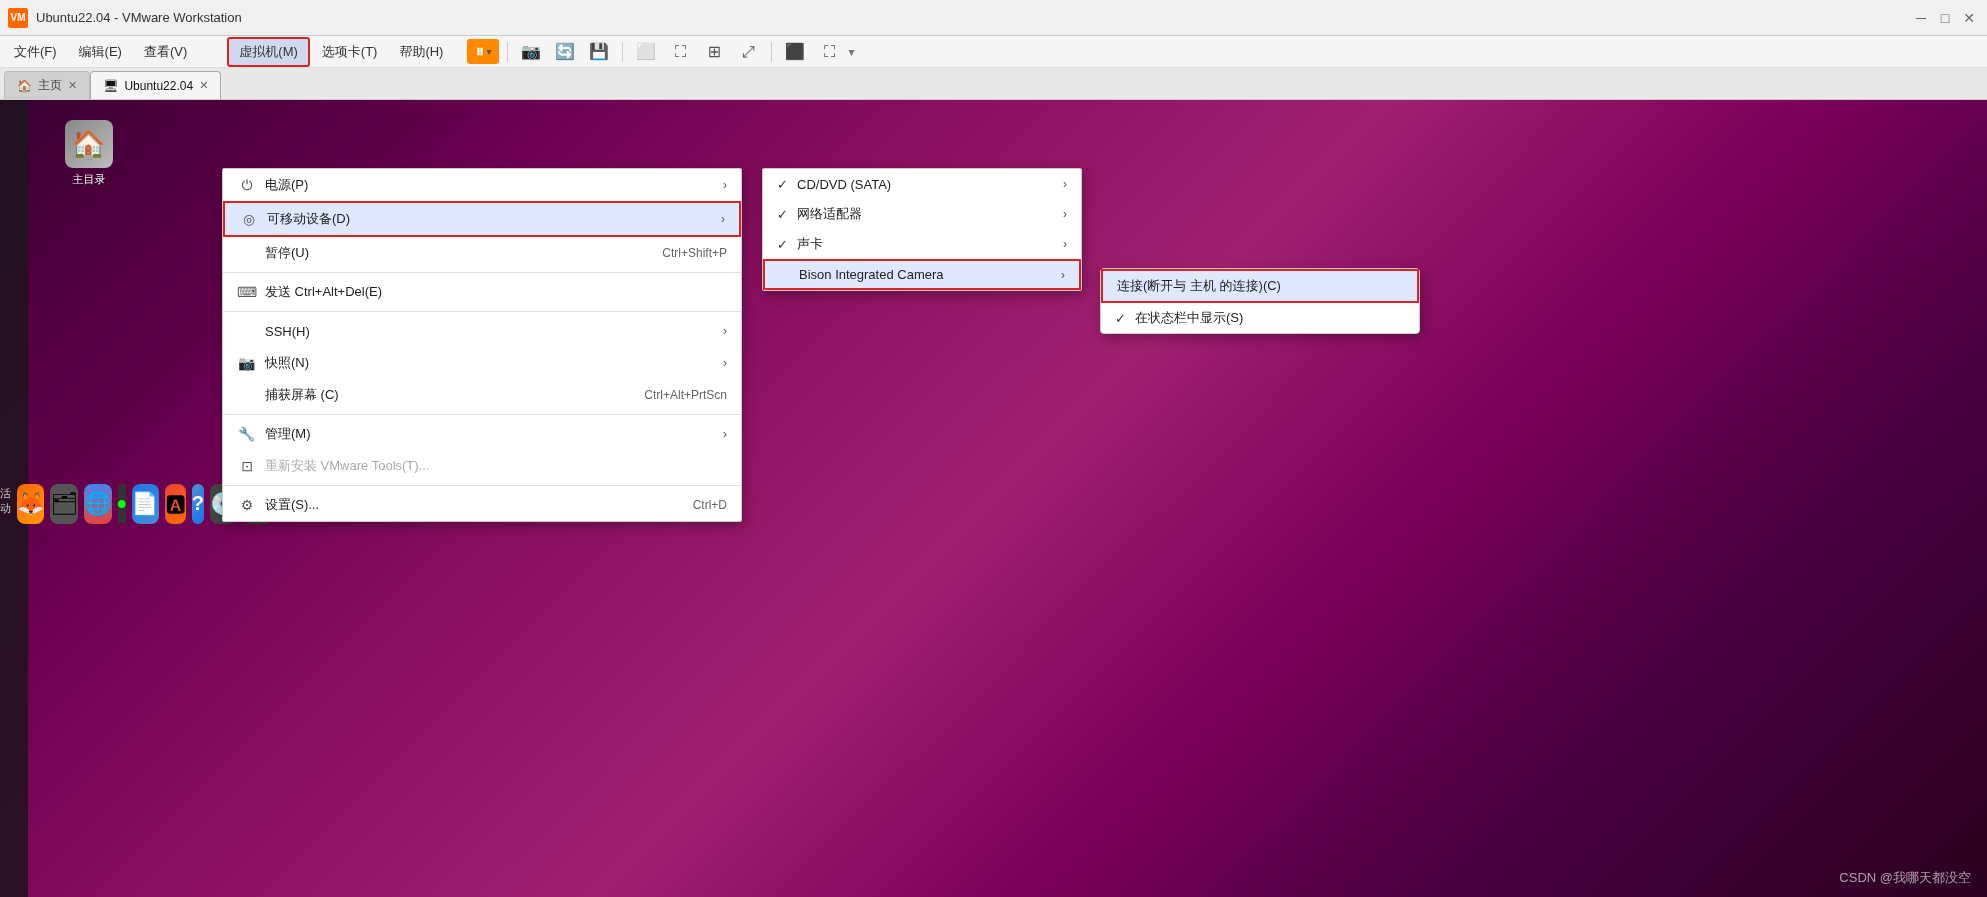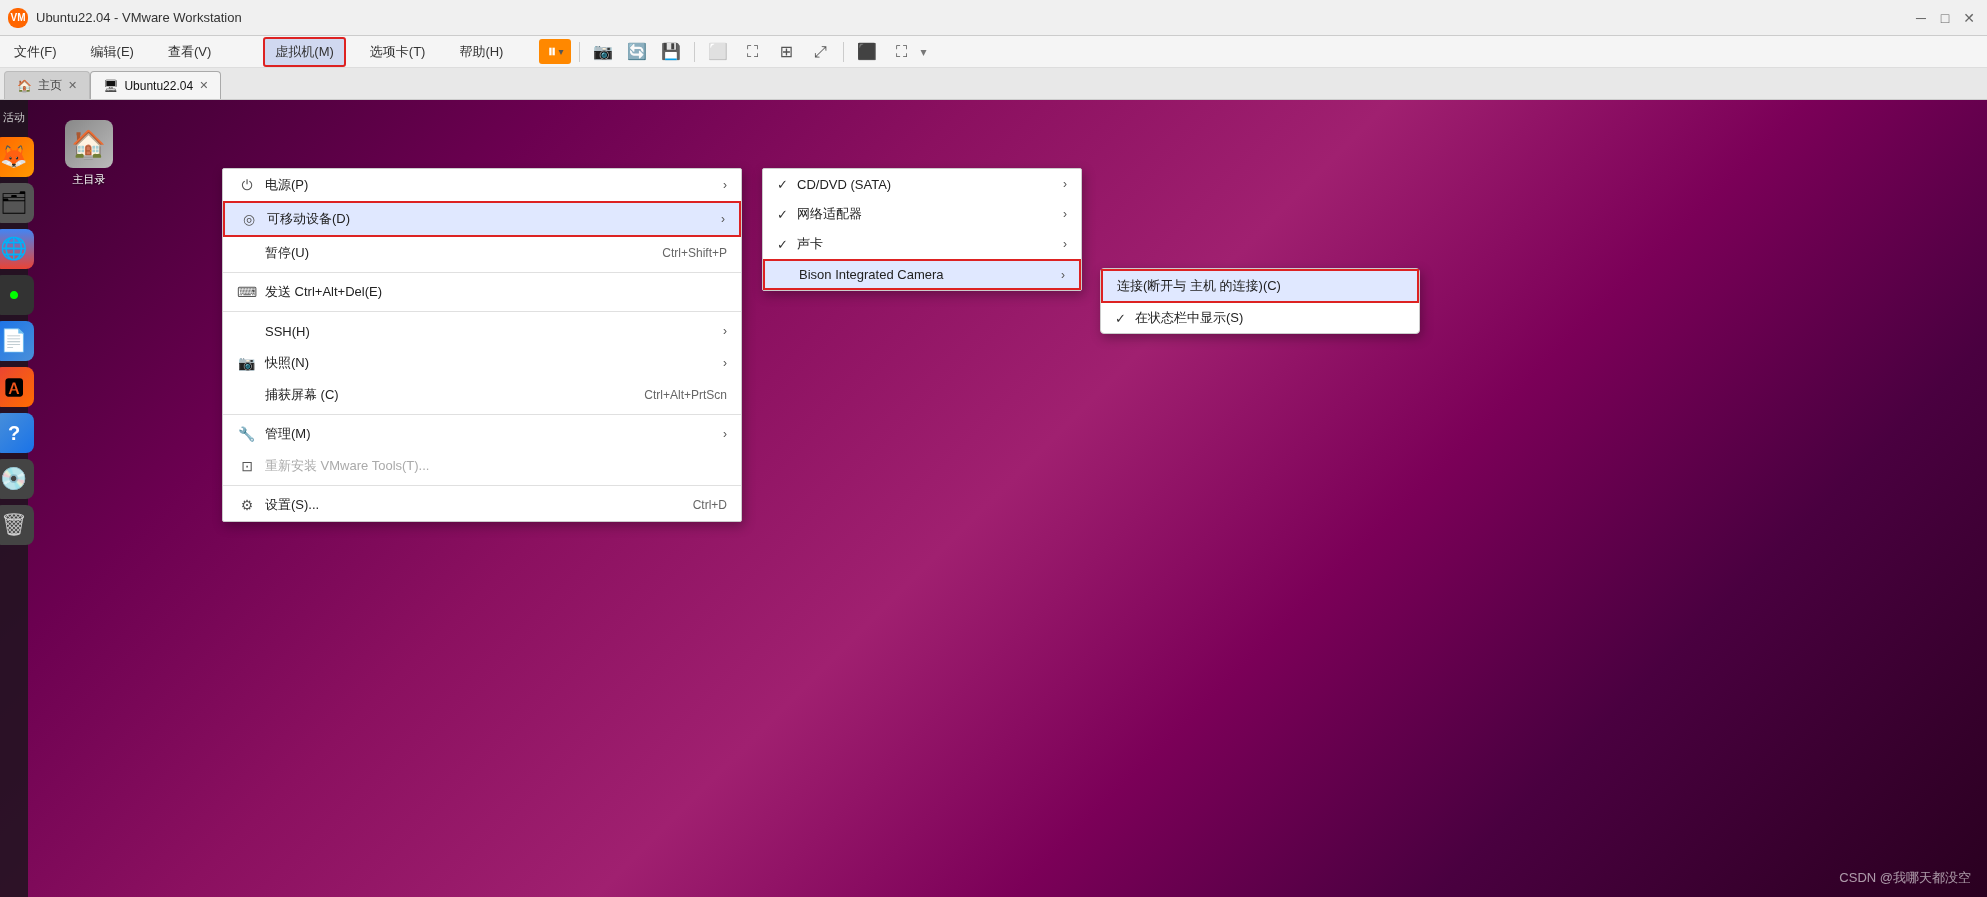--- a/index.html
+++ b/index.html
@@ -35,21 +35,21 @@
       background: #f0f0f0;
       display: flex;
       align-items: center;
       padding: 0 8px;
       border-bottom: 1px solid #ccc;
       gap: 8px;
     }
     .title-bar-icon {
       width: 20px; height: 20px;
       background: #ff6600;
-      border-radius: 9px;
+      border-radius: 2px;
       display: flex; align-items: center; justify-content: center;
       color: white; font-size: 10px; font-weight: bold;
     }
     .title-bar-text {
       font-size: 13px;
       color: #333;
     }
     .title-bar-controls {
       margin-left: auto;
       display: flex; gap: 4px;
@@ -61,21 +61,21 @@
     }
 
     
     .menu-bar {
       height: 32px;
       background: #f5f5f5;
       display: flex;
       align-items: center;
       padding: 0 4px;
       border-bottom: 1px solid #ddd;
-      gap: 14px;
+      gap: 2px;
     }
     .menu-item {
       padding: 4px 10px;
       font-size: 13px;
       cursor: pointer;
       border-radius: 3px;
       color: #333;
     }
     .menu-item.active {
       background: #d0d8f0;
@@ -150,21 +150,21 @@
       background: linear-gradient(135deg, #3a0030 0%, #6b0050 20%, #8b1060 35%, #a02070 50%, #7b0058 65%, #4a0040 80%, #2a0020 100%);
     }
 
     
     .ubuntu-taskbar {
       position: absolute;
       left: 0; top: 0; bottom: 0;
       width: 28px;
       background: rgba(30,20,30,0.85);
       display: flex;
-      flex-direction: column;
+      flex-direction: row;
       align-items: center;
       padding-top: 10px;
       gap: 6px;
     }
     .ubuntu-app-icon {
       width: 40px; height: 40px;
       border-radius: 8px;
       display: flex; align-items: center; justify-content: center;
       cursor: pointer;
       font-size: 22px;

